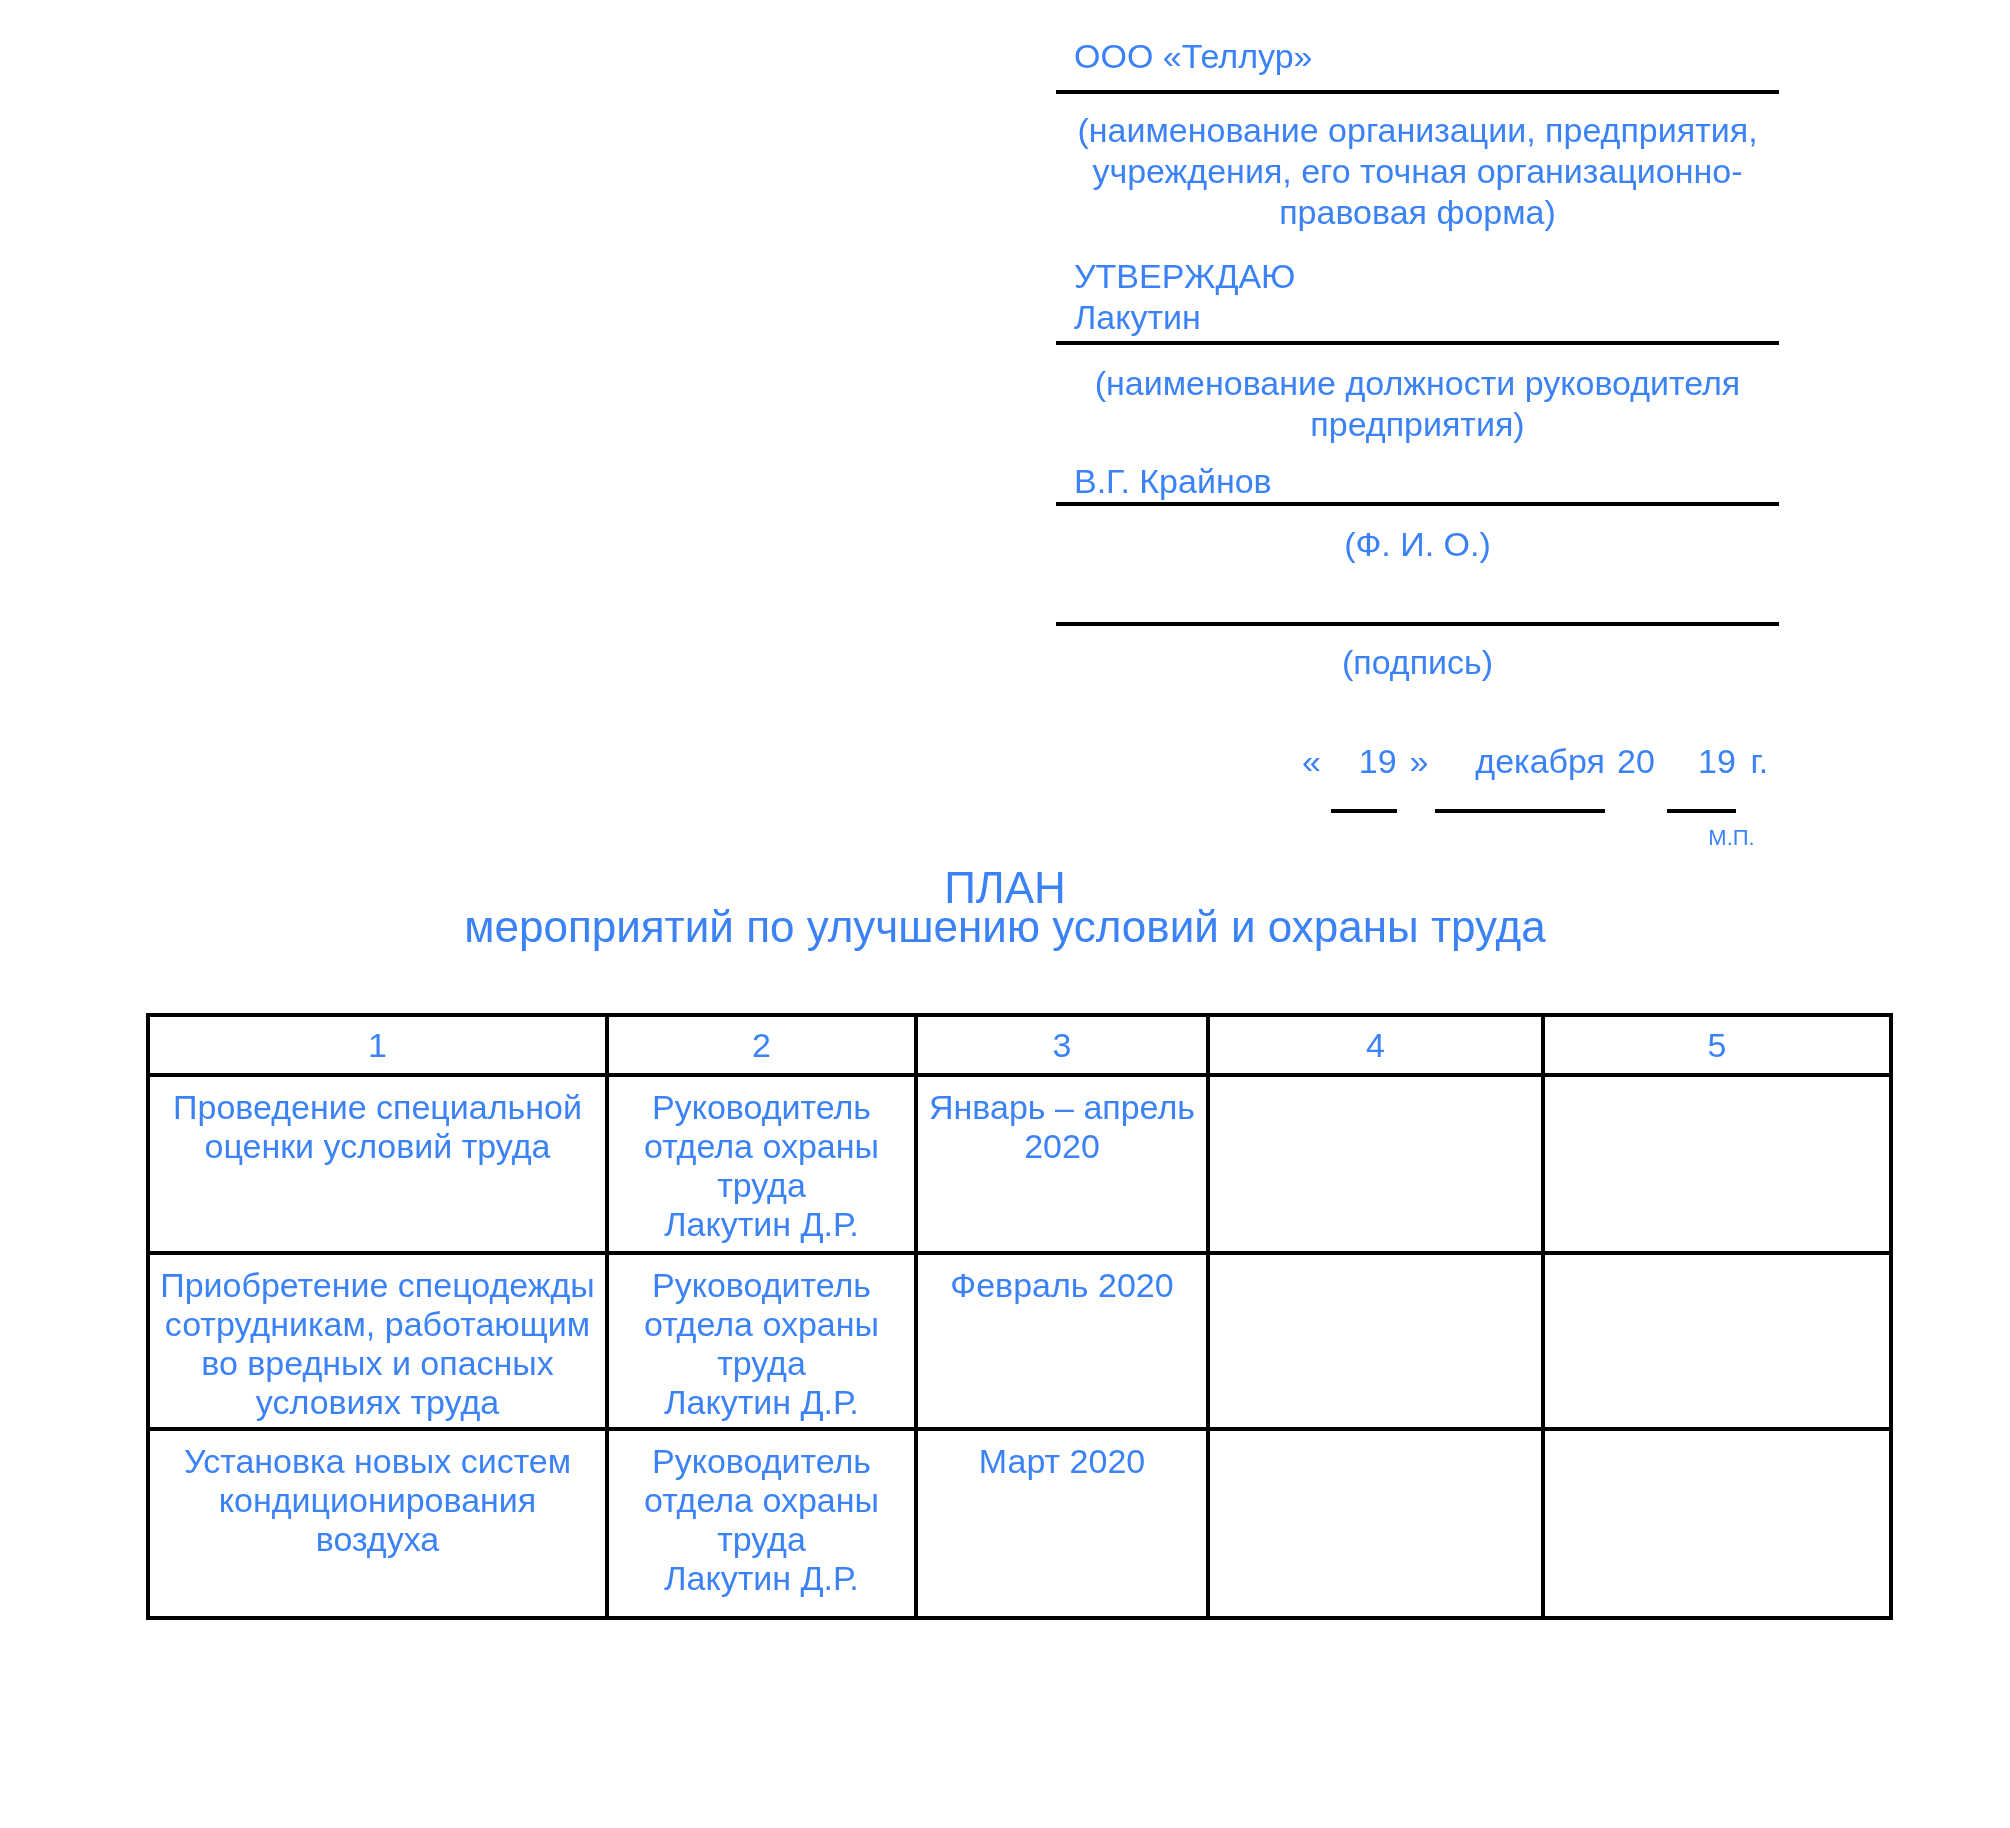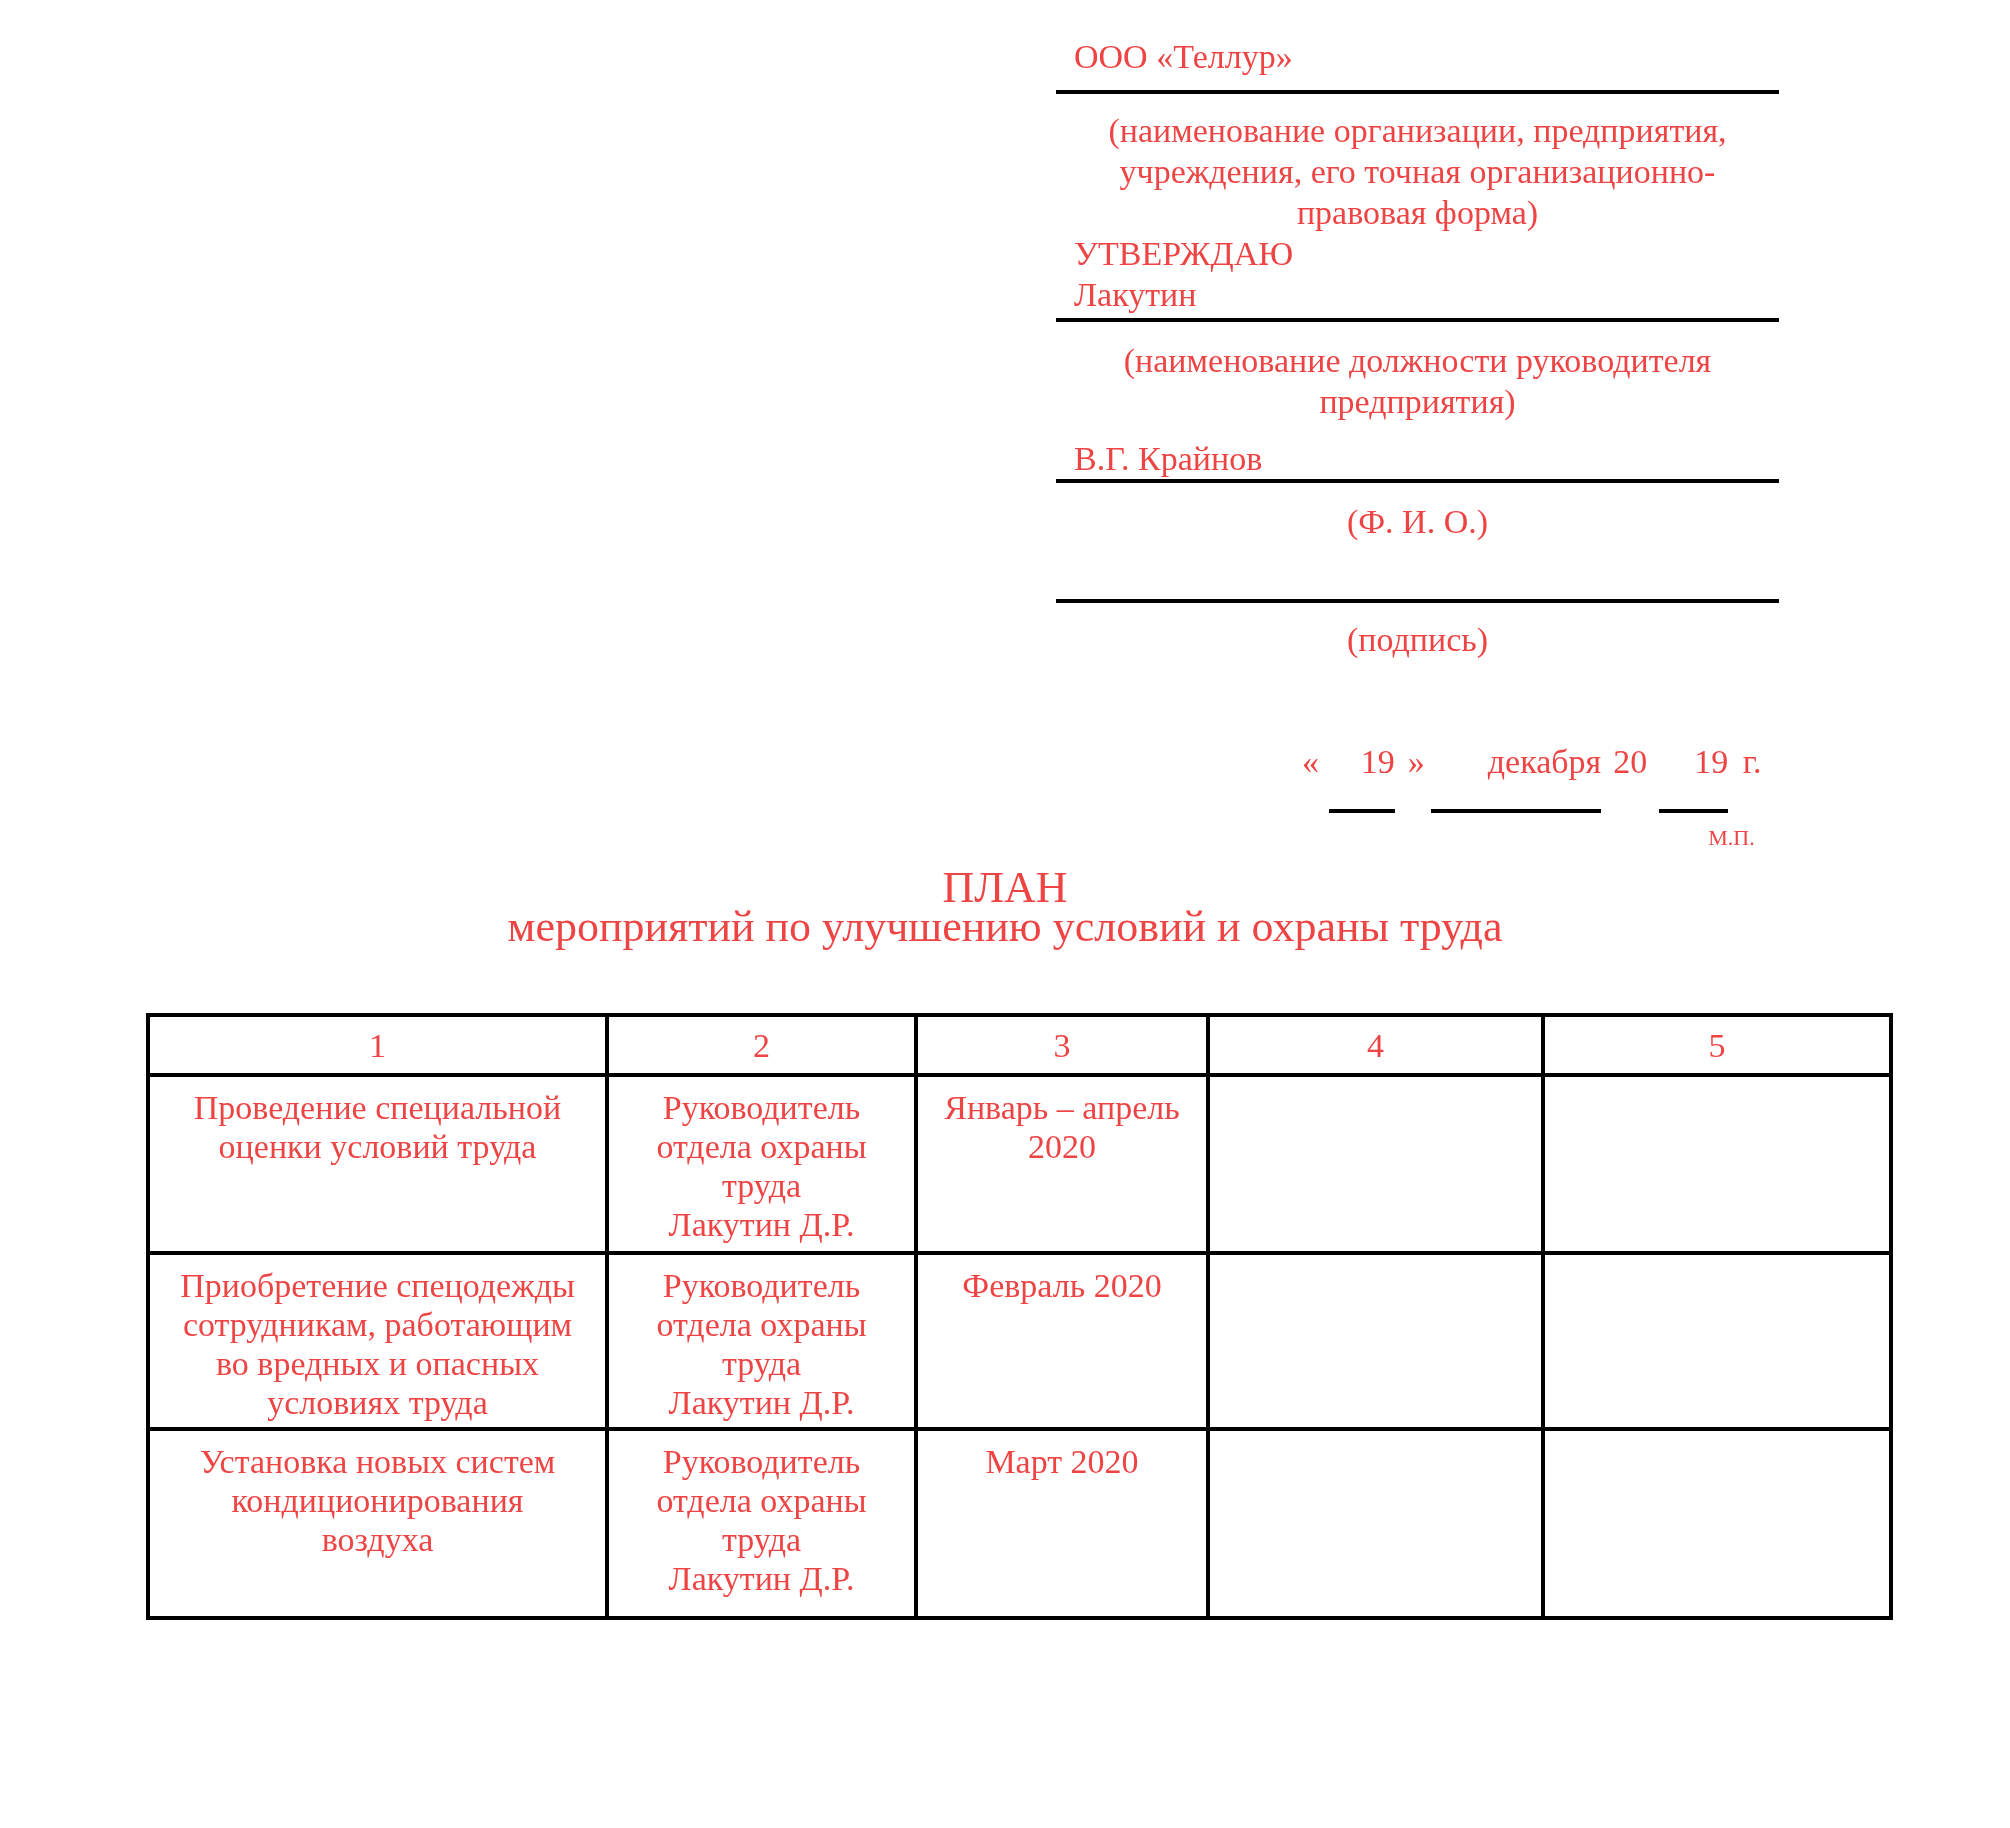--- a/index.html
+++ b/index.html
@@ -2,41 +2,41 @@
 <html style="font-size:13px"><head>
 <meta charset="utf-8">
 <style>
   * { margin: 0; padding: 0; box-sizing: border-box; }
   html, body { background: #ffffff; }
   .page {
     position: relative;
     width: 2010px;
     height: 1829px;
     background: #ffffff;
-    color: #ef4444;
-    font-family: Liberation Serif, serif;
+    color: #3b82f6;
+    font-family: Liberation Sans, sans-serif;
     overflow: hidden;
   }
   .prewrap { white-space: pre-line; }
 
   
   .header-block {
     position: absolute;
     left: 1056px;
     top: 36px;
     width: 723px;
     font-size: 34px;
     line-height: 41px;
   }
   .hb-left { text-align: left; padding-left: 18px; }
   .hb-center { text-align: center; }
   .rule { border-top: 4.9px solid #000; height: 0; width: 100%; }
   .rule-org { margin-top: 13px; }
   .caption-org { margin-top: 16px; }
-  .approve { }
+  .approve { margin-top: 23px; }
   .rule-pos { margin-top: 3.2px; }
   .caption-pos { margin-top: 18px; }
   .head-name { margin-top: 16px; }
   .rule-fio { margin-top: 0px; }
   .caption-fio { margin-top: 18px; }
   .rule-sign { margin-top: 57px; }
   .caption-sign { margin-top: 16px; }
 
   
   .date-row {

